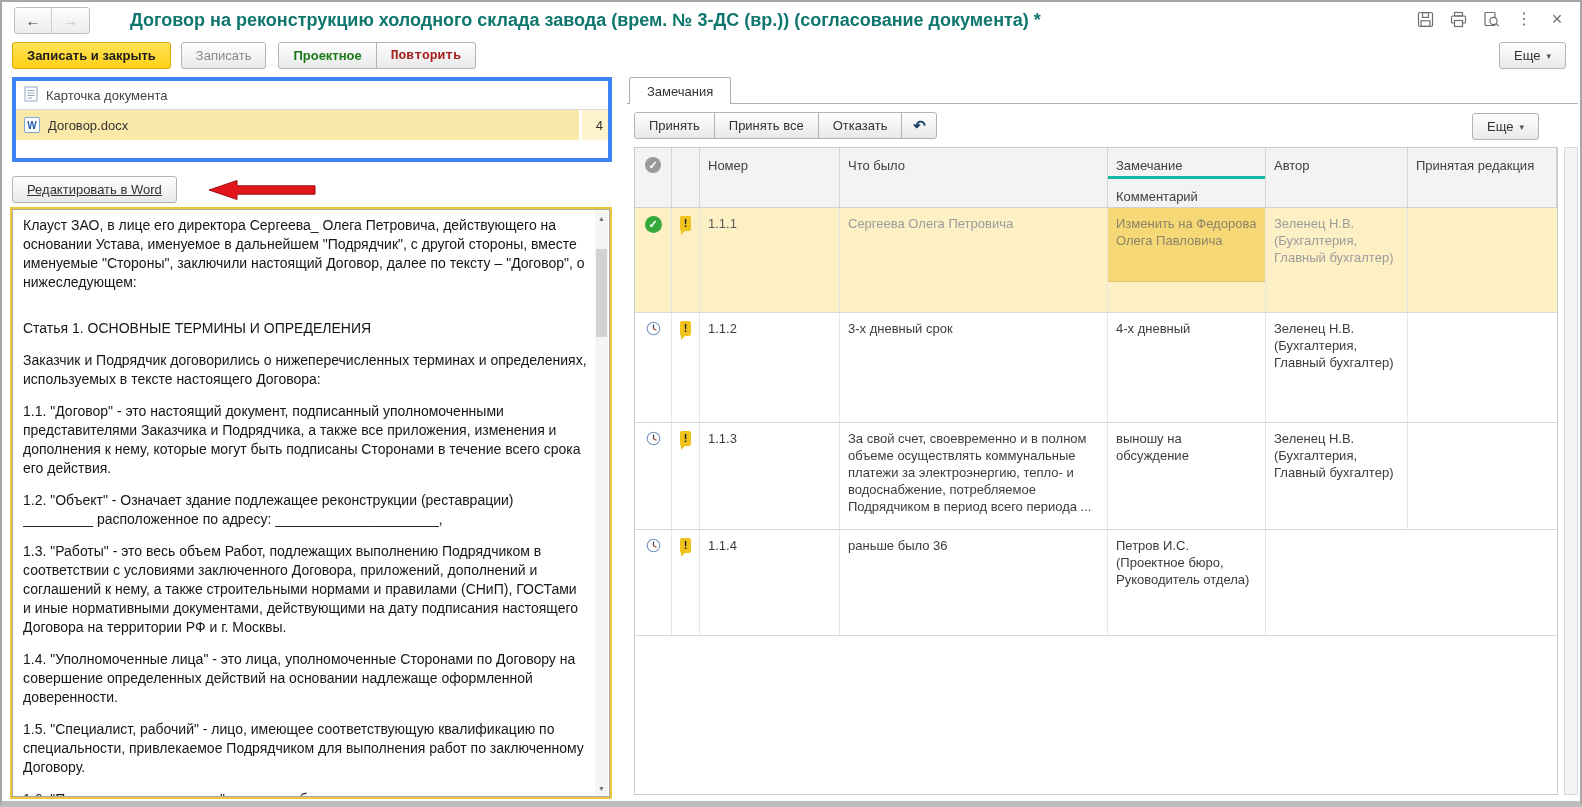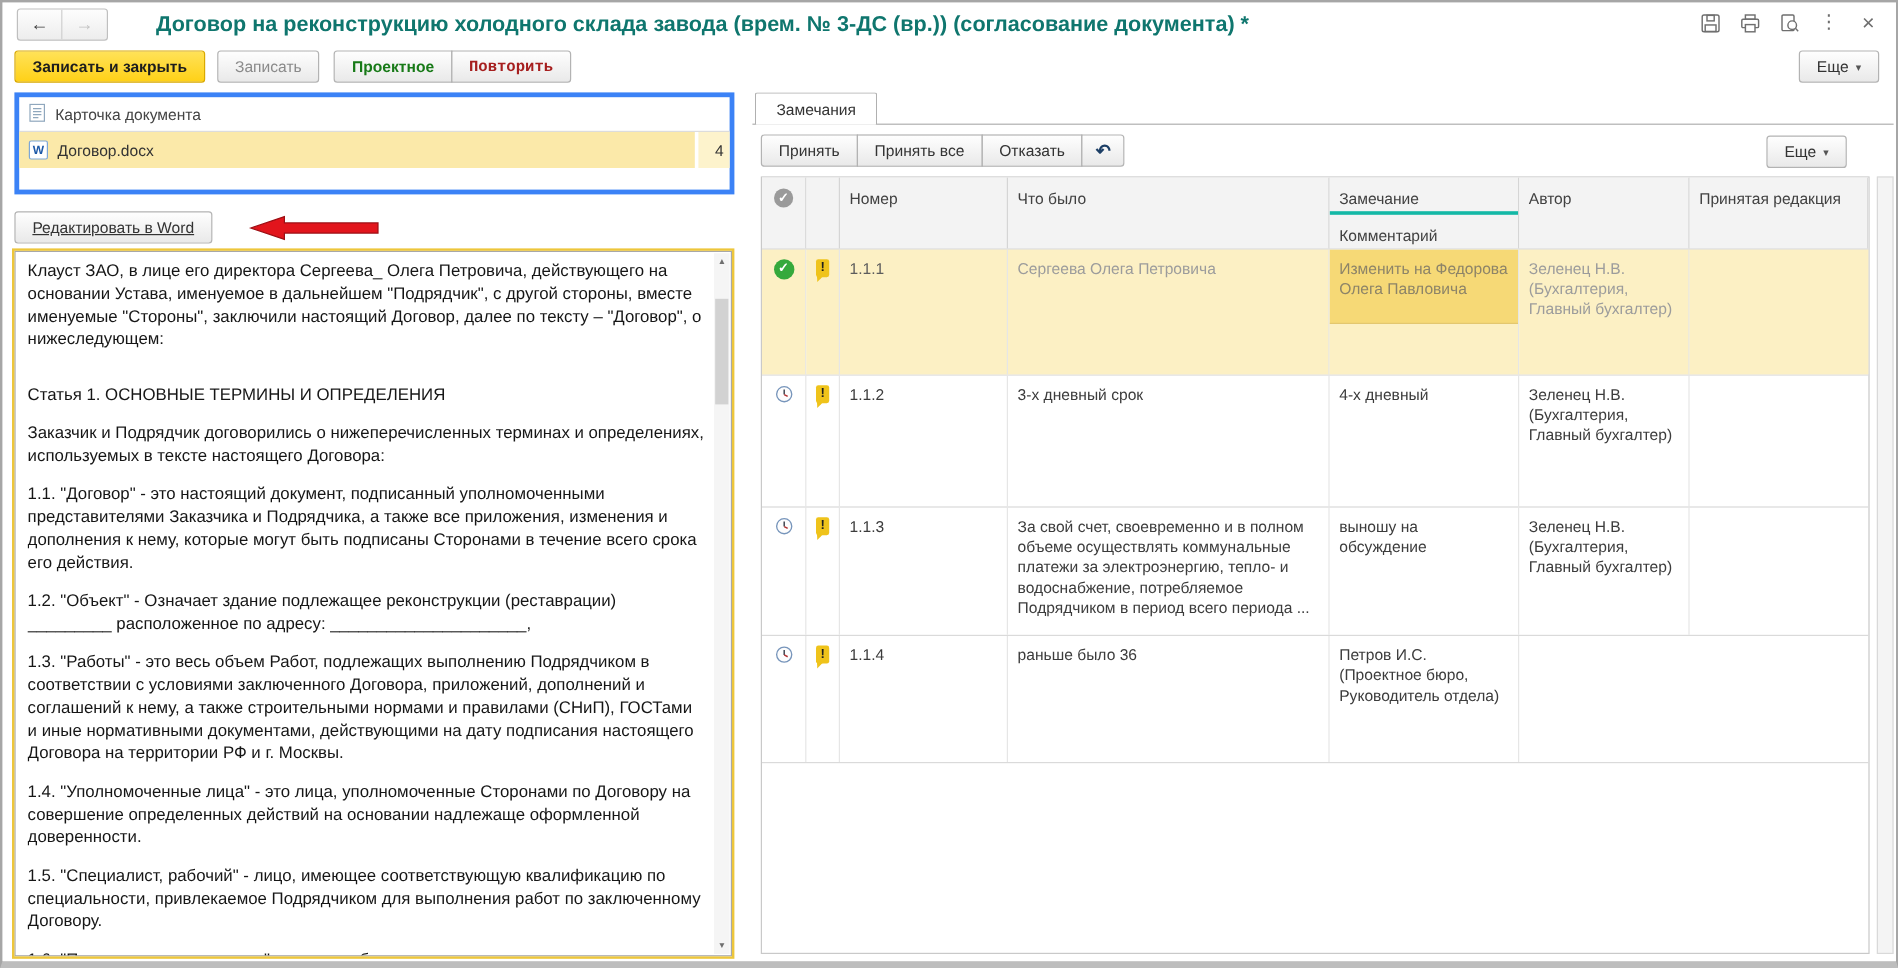--- a/index.html
+++ b/index.html
@@ -85,21 +85,21 @@
   .thead { height:60px; border-bottom:1px solid #cfcfcf; background:#f3f3f3; }
   .thead .tc { border-right:1px solid #d5d5d5; color:#414141; background:#f3f3f3; padding-top:9px; }
   .th-rem { padding:0 !important; display:flex; flex-direction:column; }
   .th-rem > div { padding:9px 8px 0 8px; flex:1; }
   .th-rem > div:last-child { border-top:3px solid #14b8a6; }
   .r1 { height:105px; } .r2 { height:110px; } .r3 { height:107px; } .r4 { height:106px; }
   .trow.body-row { border-bottom:1px solid #dadada; }
   .row-sel .tc { background:#fcf0c4; color:#9c9c9c; }
   .row-sel .c-num { color:#5c5c5c; }
   .cell-rem-split { padding:0 !important; display:flex; flex-direction:column; }
-  .rem-top { background:#f6d976; padding:7px 8px; height:62px; border-bottom:1px solid #e3c76f; color:#8d8468; }
+  .rem-top { background:#f6d976; padding:7px 8px; height:74px; border-bottom:1px solid #e3c76f; color:#8d8468; }
   .rem-bot { flex:1; }
   .c-ic { display:flex; justify-content:center; padding-top:8px; }
   .circ { width:17px; height:17px; border-radius:50%; display:flex; align-items:center; justify-content:center; color:#fff; font-size:11px; font-weight:bold; }
   .circ-gray { background:#9a9a9a; width:16px; height:16px; }
   .circ-green { background:#35a93c; }
   .flag { position:relative; width:15px; height:15px; background:#efc31b; border-radius:2px; display:flex; align-items:center; justify-content:center; font-size:11px; font-weight:bold; color:#1f1f1f; }
   .flag::after { content:""; position:absolute; left:1px; bottom:-4px; border:3px solid transparent; border-top-color:#efc31b; border-left-color:#efc31b; }
   .tbl-scroll { position:absolute; left:1562px; top:145px; width:14px; height:648px; background:#f4f4f4; border:1px solid #d9d9d9; }
 </style>
 </head>

